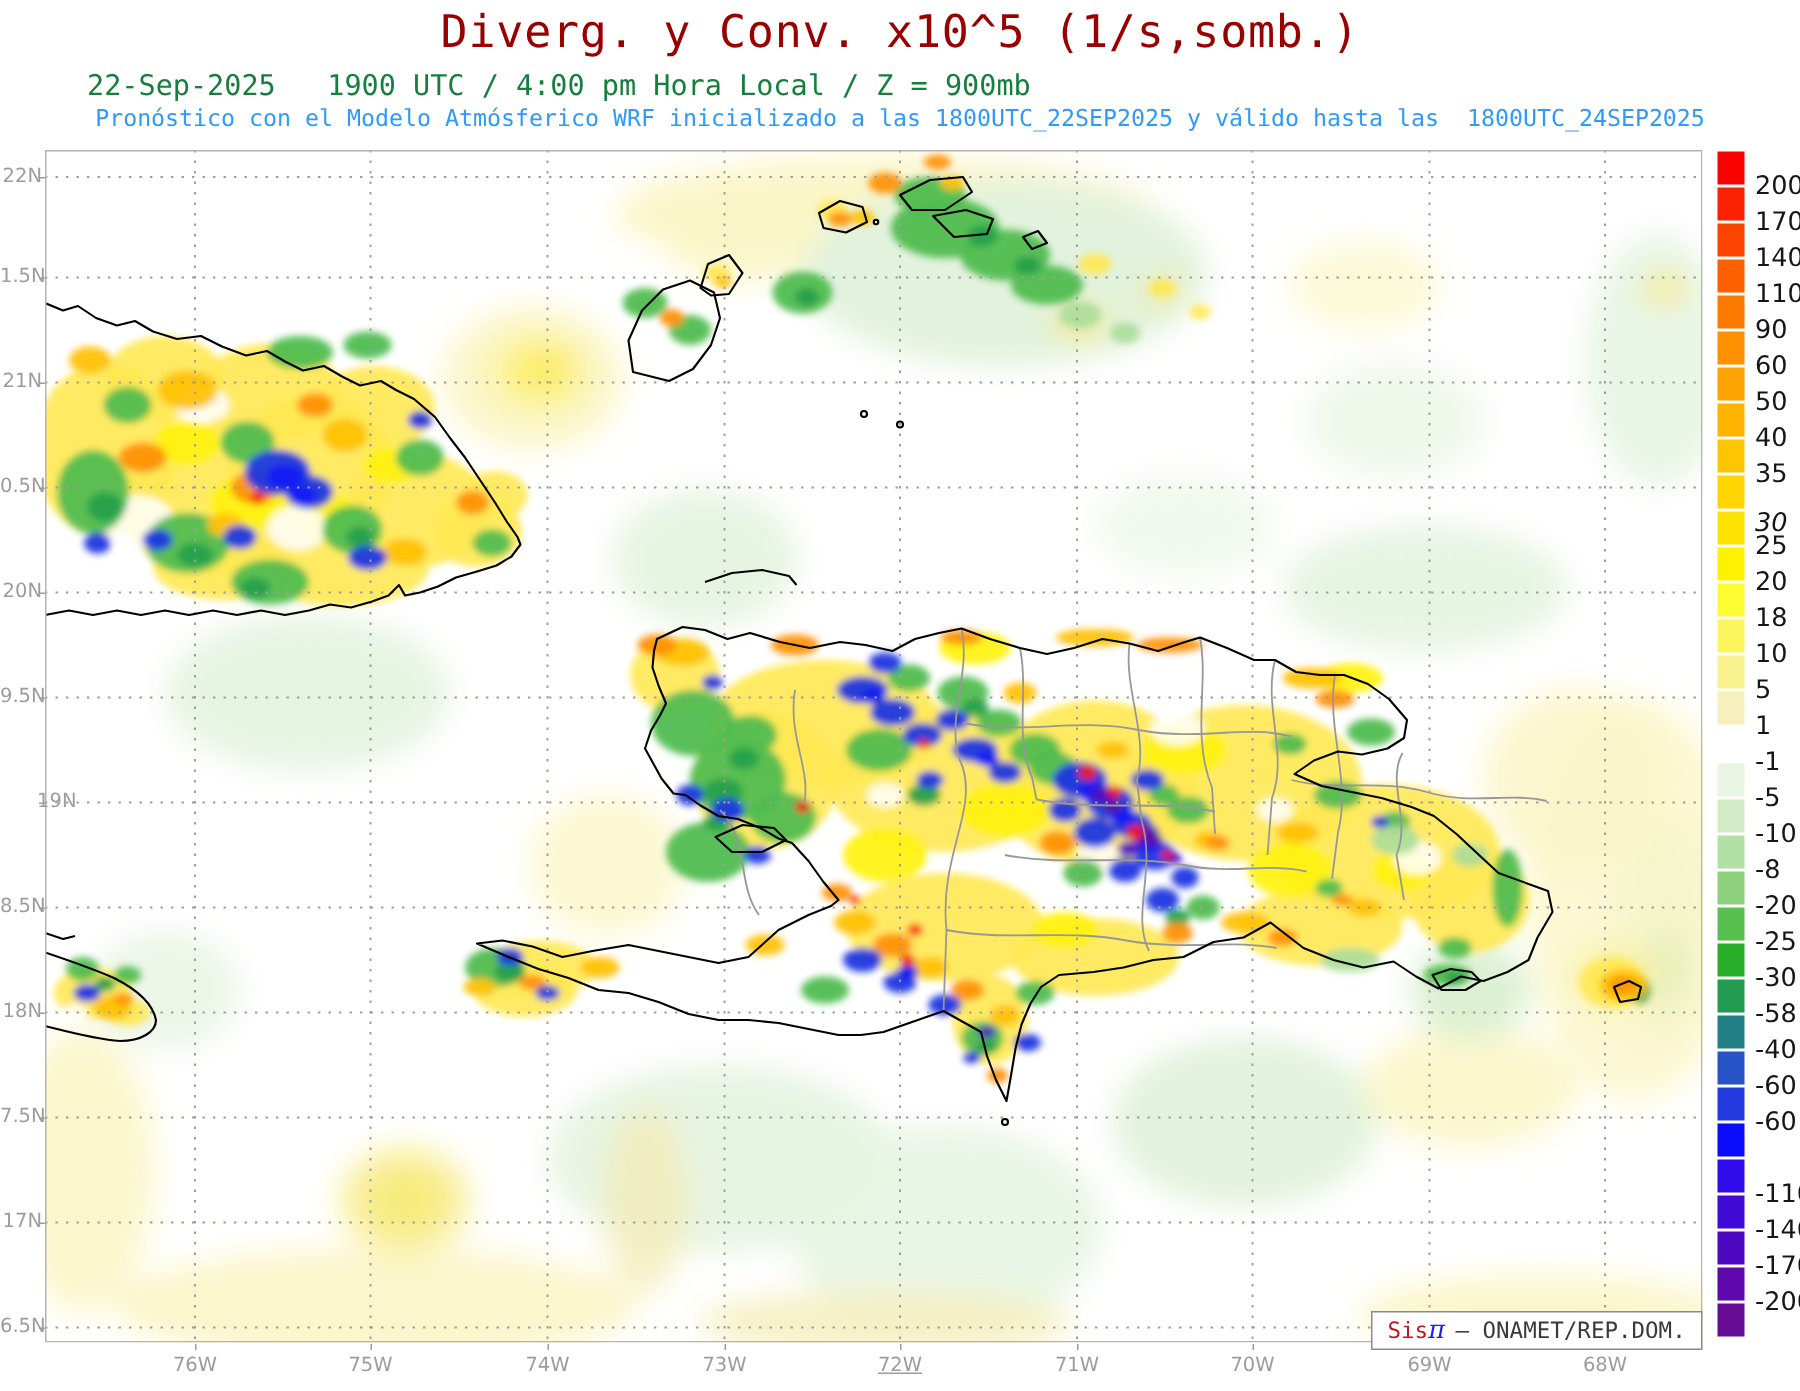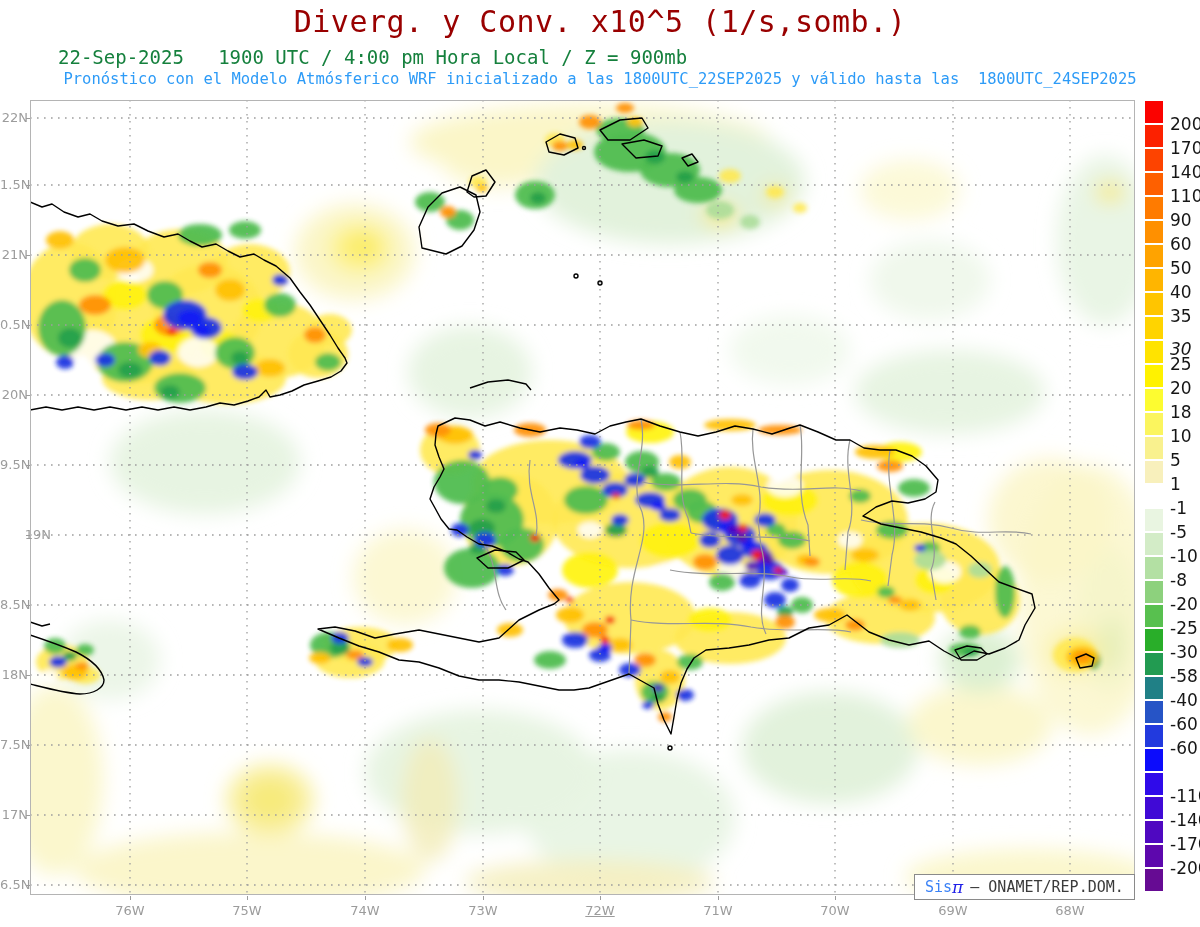--- a/index.html
+++ b/index.html
@@ -15,21 +15,21 @@
   .ylab{position:absolute;left:0;width:28px;text-align:right;font-size:13px;color:#9c9c9c;white-space:nowrap;}
   .xlab{position:absolute;top:903px;width:44px;text-align:center;font-size:13px;color:#9c9c9c;}
   .tick{position:absolute;background:#9c9c9c;}
   .cbar{position:absolute;left:1145px;top:101px;width:70px;}
   .seg{width:18px;height:22px;margin-bottom:2px;}
   .cblab{position:absolute;left:25px;font-size:17px;color:#161616;white-space:nowrap;
          font-family:"DejaVu Sans",sans-serif;transform:translateY(-50%);}
   .attr{position:absolute;left:914px;top:874px;height:24px;background:#fff;border:1.5px solid #8a8a8a;
         display:flex;align-items:center;padding:0 10px;
         font-family:"DejaVu Sans Mono",monospace;font-size:15px;color:#3a3a3a;white-space:pre;}
-  .attr .brand{color:#3b82f6;}
+  .attr .brand{color:#b91c1c;}
   .attr .sym{color:#1f1fe8;font-style:italic;font-family:"DejaVu Serif",serif;font-size:17px;margin-right:7px;}
 </style>
 </head>
 <body>
 
 <div class="page">
   <div class="title" style="color: rgb(153, 0, 0);">Diverg. y Conv. x10^5 (1/s,somb.)</div>
   <div class="sub1" style="color: #15803d;">22-Sep-2025   1900 UTC / 4:00 pm Hora Local / Z = 900mb</div>
   <div class="sub2" style="color: rgb(45, 155, 247);">Pronóstico con el Modelo Atmósferico WRF inicializado a las 1800UTC_22SEP2025 y válido hasta las  1800UTC_24SEP2025</div>
 

